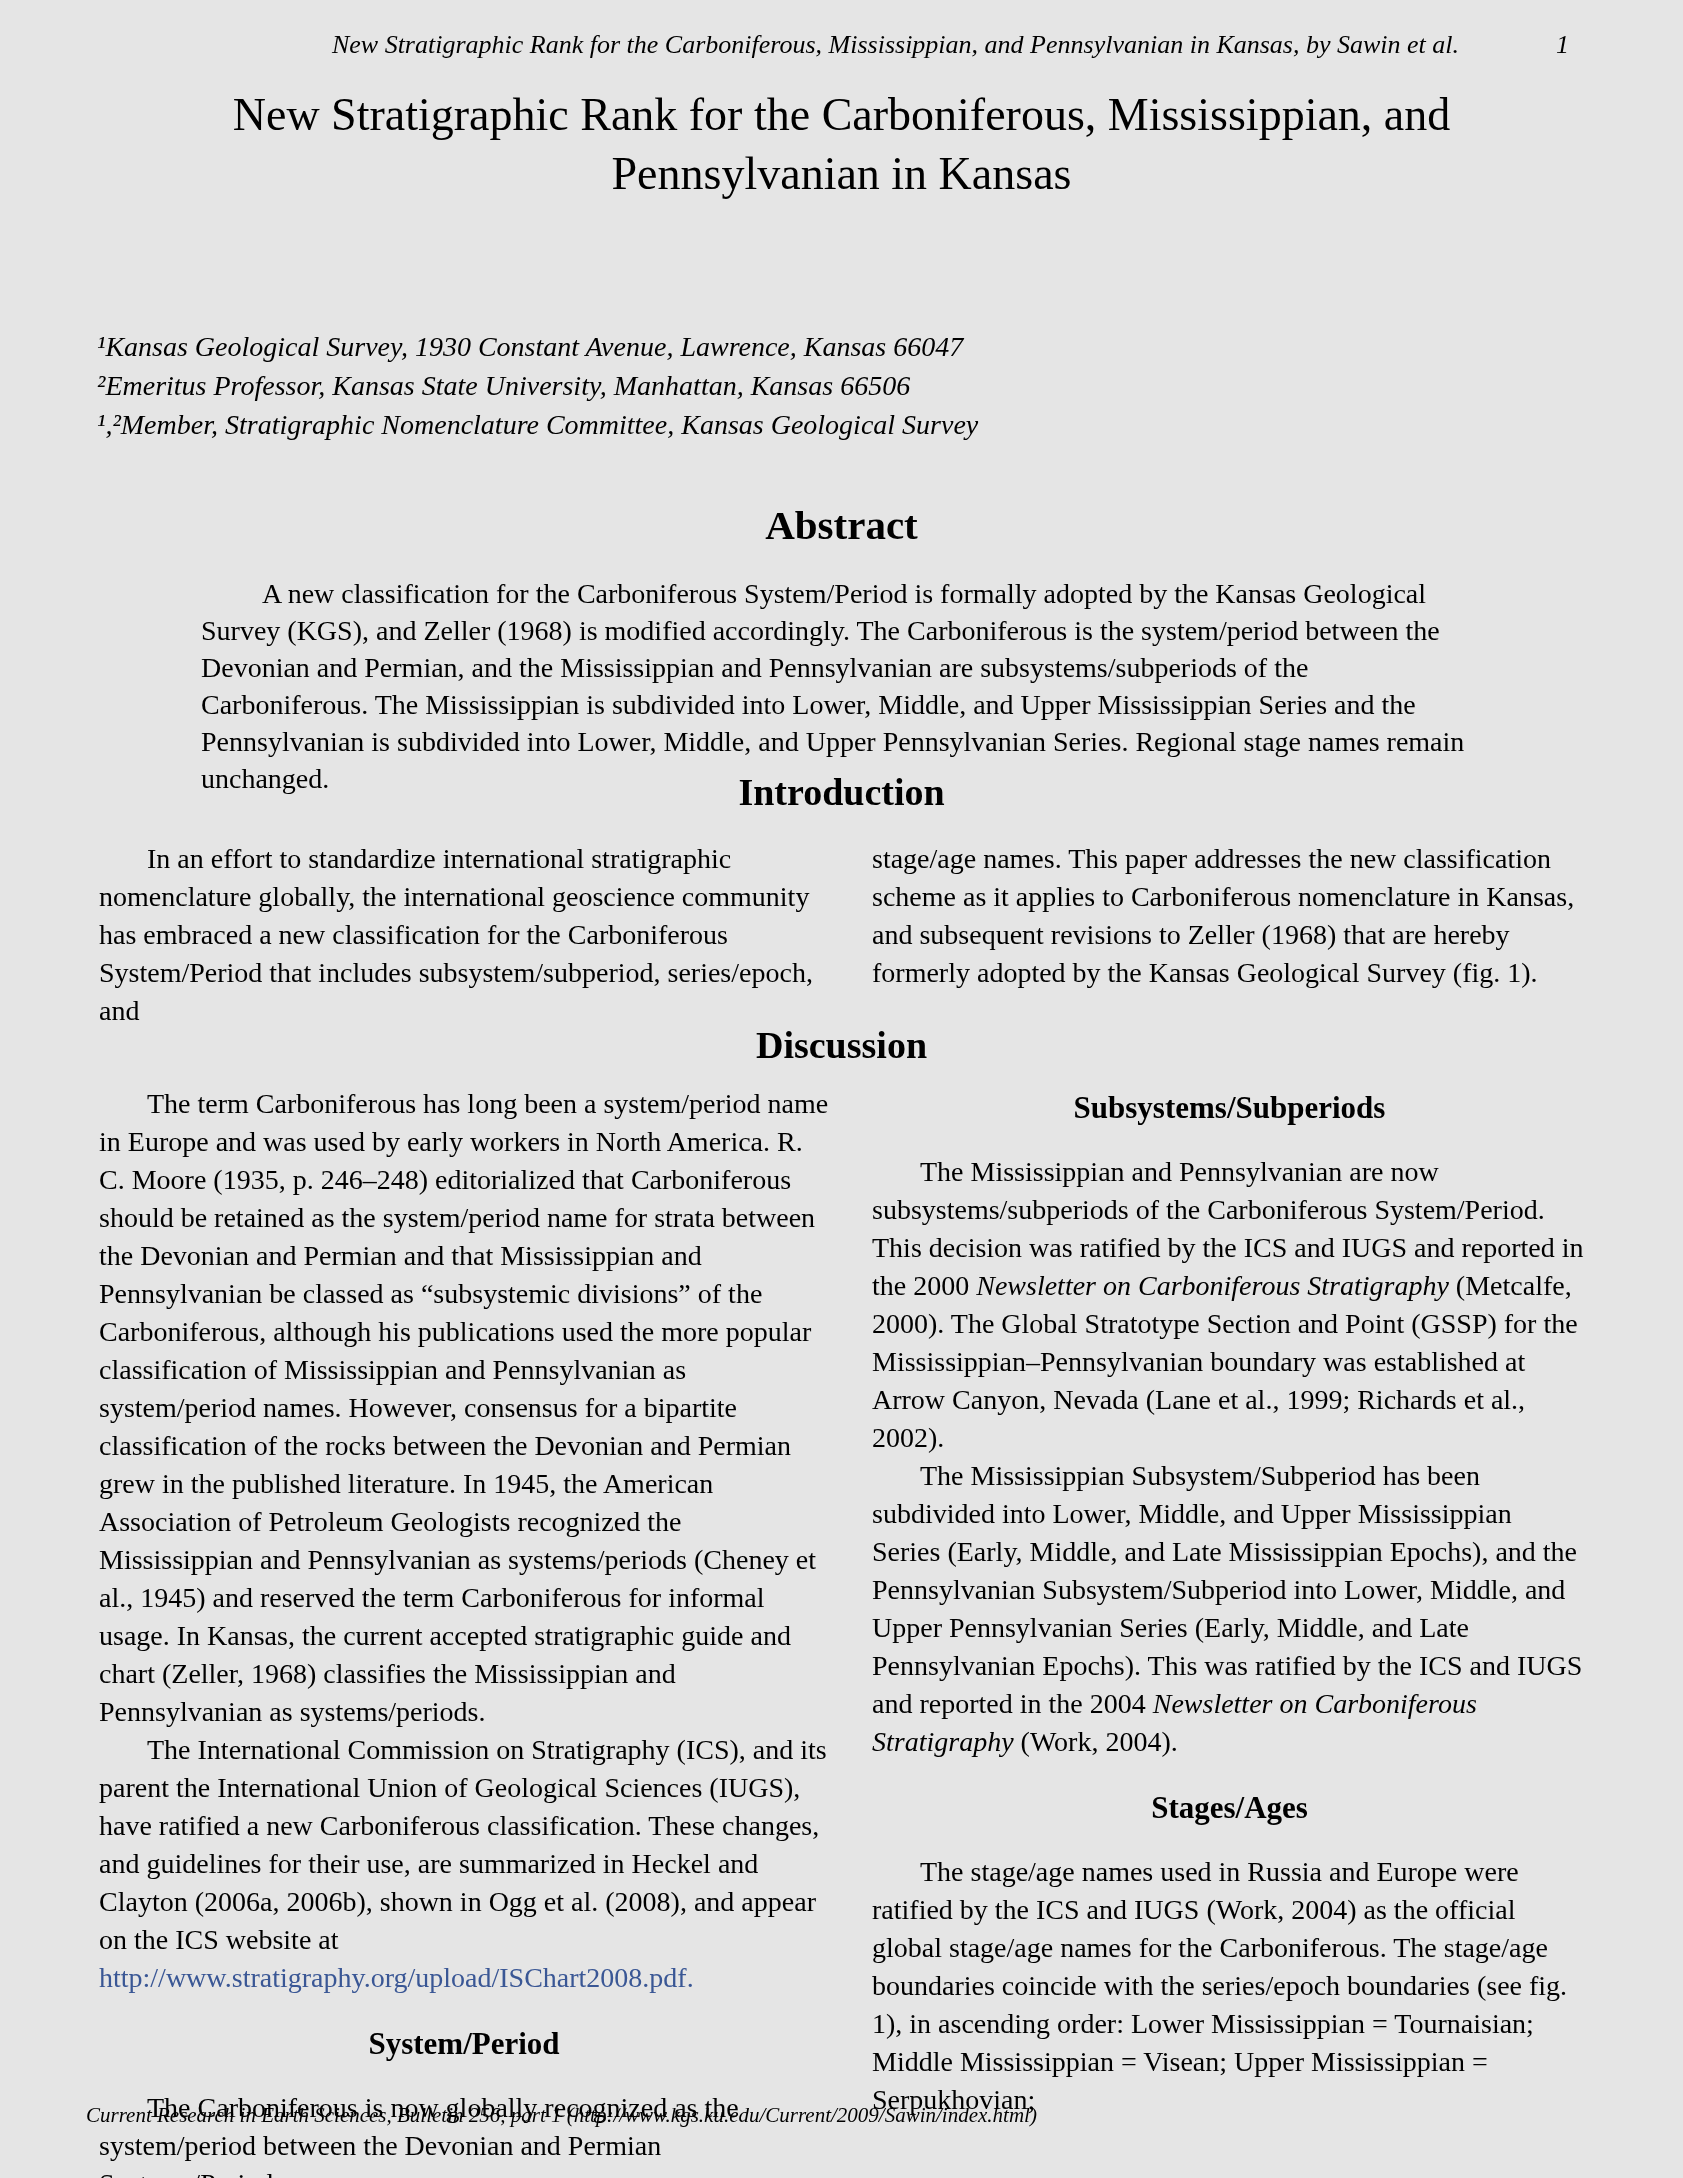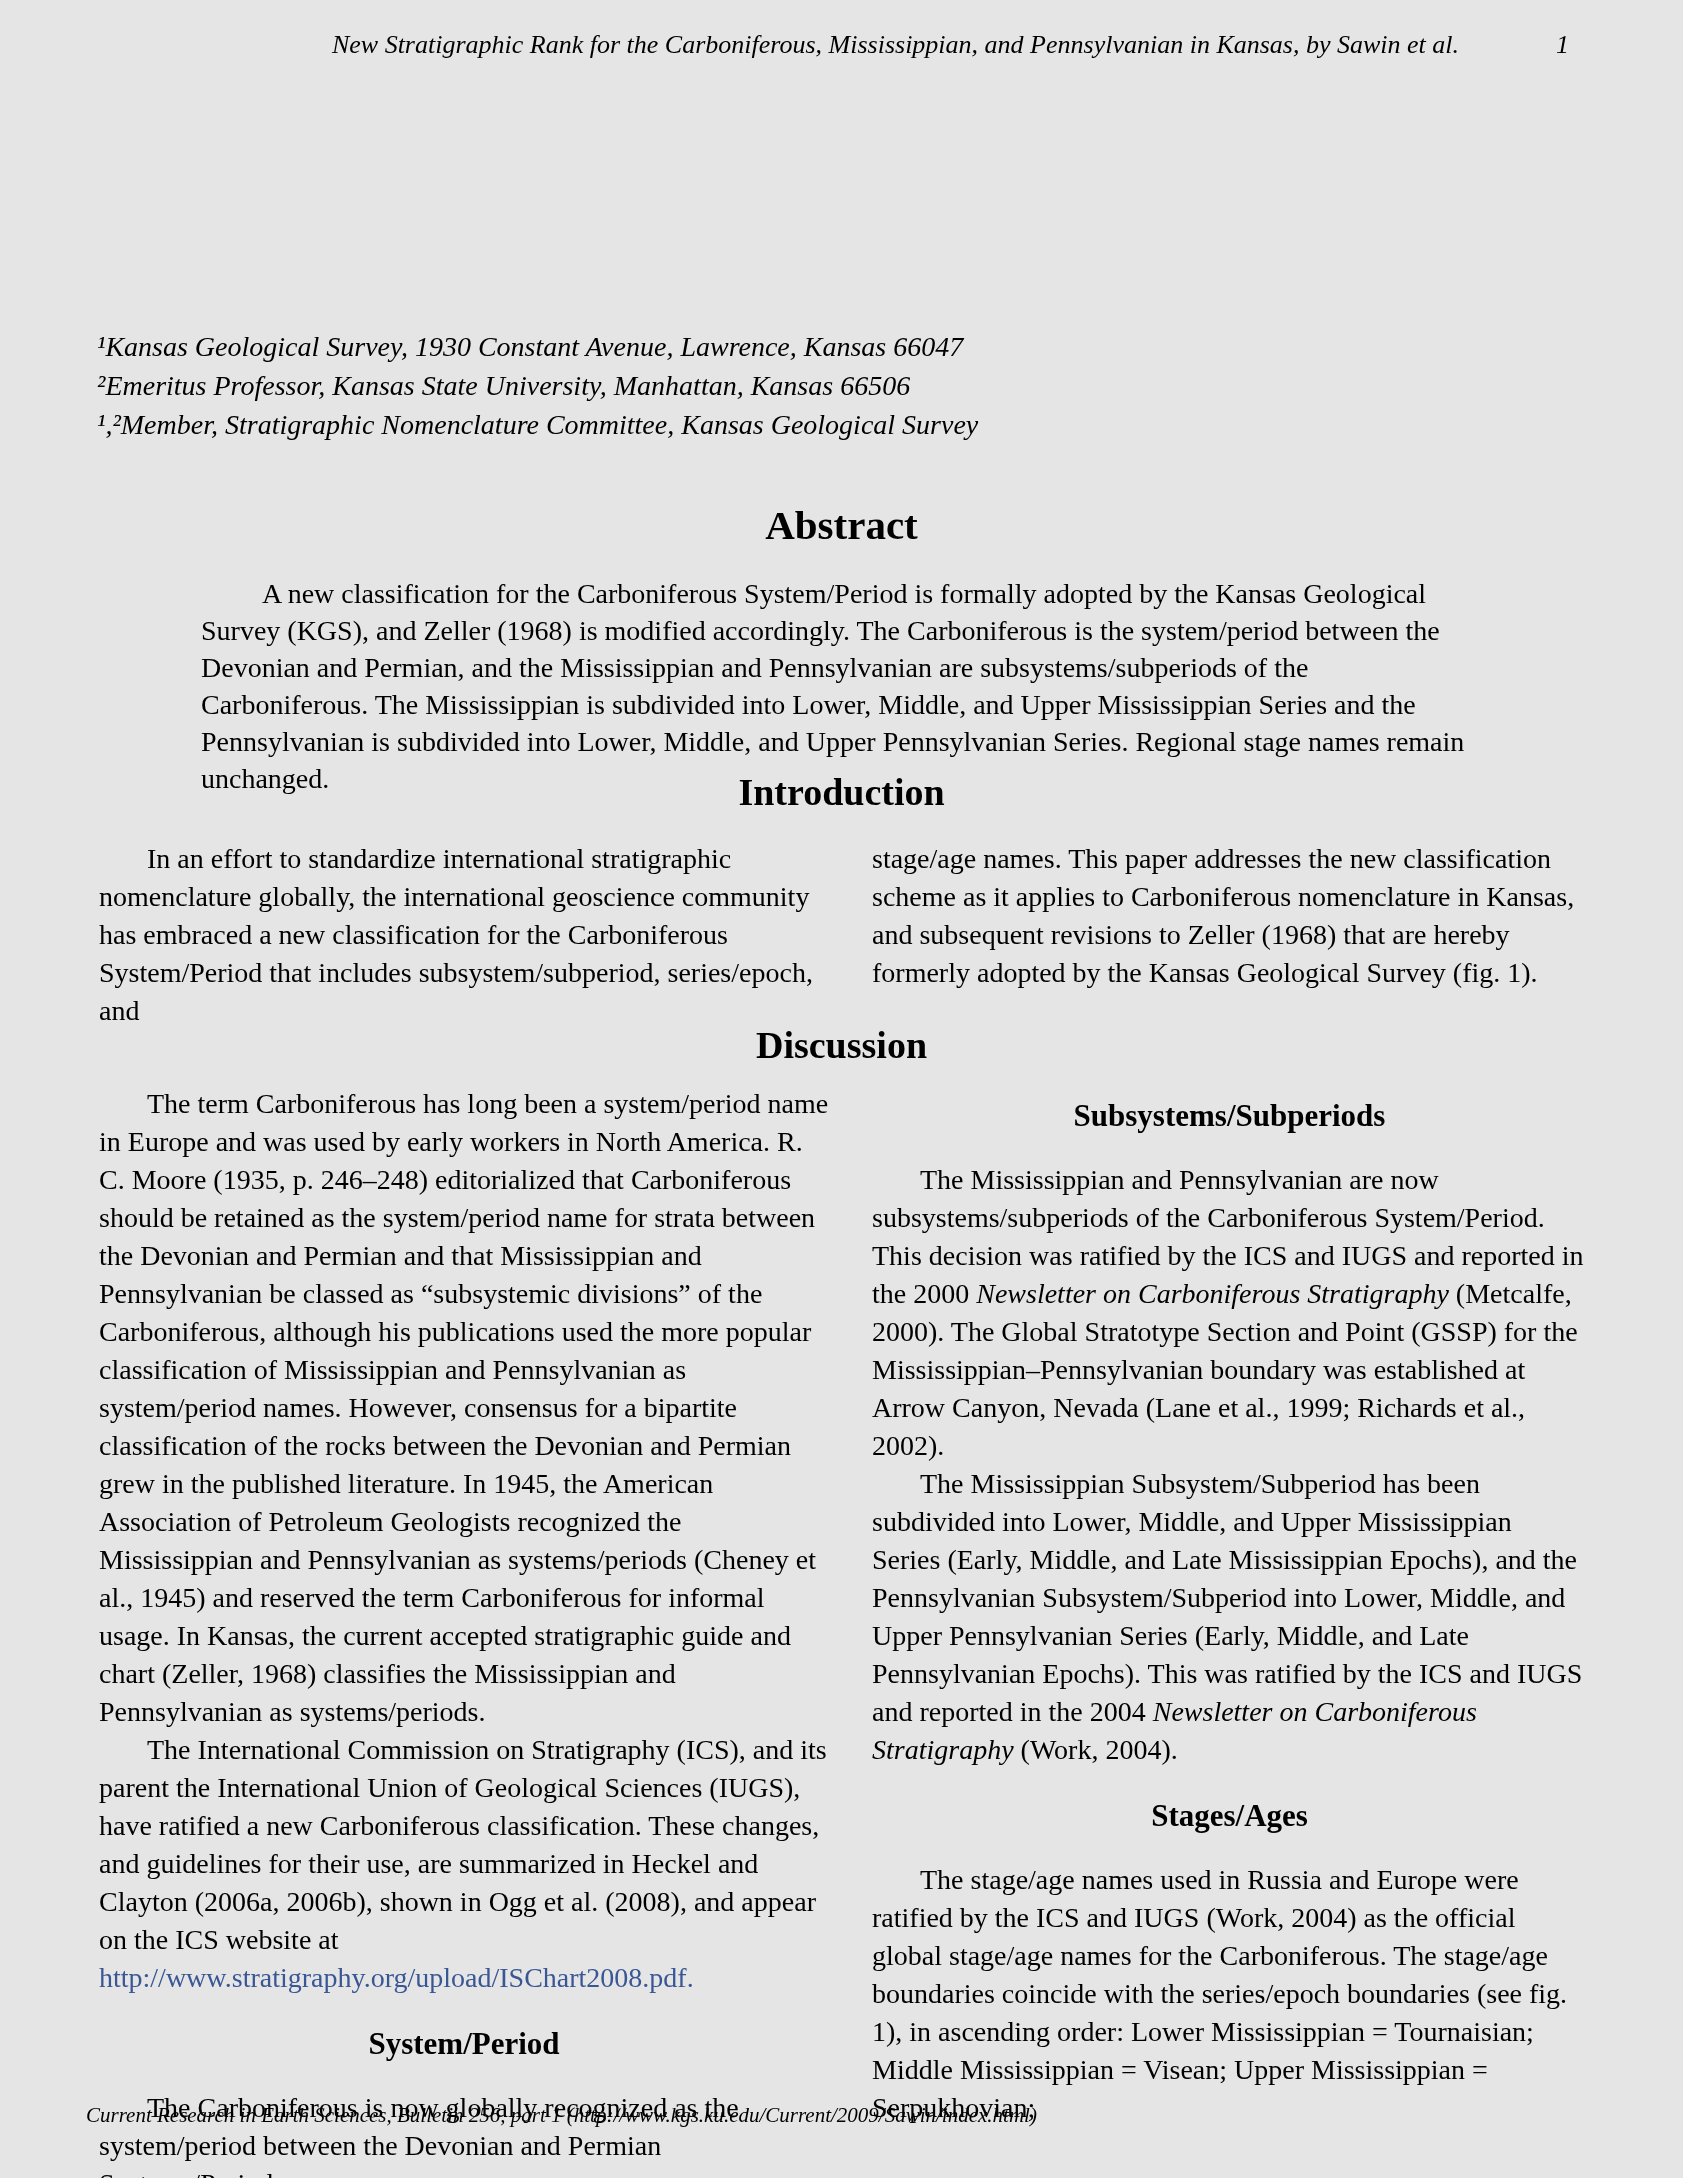--- a/index.html
+++ b/index.html
@@ -53,36 +53,40 @@
   .col p{margin:0;}
   .col p.ind{text-indent:48px;}
   .intro-left{top:840px;left:99px;width:730px;}
   .intro-right{top:840px;left:872px;width:715px;}
   .disc-left{top:1085px;left:99px;width:730px;}
   .disc-right{top:1085px;left:872px;width:715px;}
   .sub-h{
     font-weight:bold;font-size:31px;text-align:center;
     margin:28px 0 26px 0;
   }
-  .sub-h.first{margin-top:12px;}
+  .sub-h.first{margin-top:4px;}
   .seg-italic{font-style:italic;}
   .seg-link{color:#3a5795;overflow-wrap:break-word;}
   .footer{
     position:absolute;top:2103px;left:86px;
     font-style:italic;font-size:21px;white-space:nowrap;
   }
 </style>
 </head>
 <body>
 
 <div class="page">
 
   <div class="running-head">New Stratigraphic Rank for the Carboniferous, Mississippian, and Pennsylvanian in Kansas, by Sawin et al.</div>
   <div class="page-number">1</div>
 
+  <div class="paper-title">
+    <div>New Stratigraphic Rank for the Carboniferous, Mississippian, and</div>
+    <div>Pennsylvanian in Kansas</div>
+  </div>
 
 
   <div class="affiliations">
     <div>¹Kansas Geological Survey, 1930 Constant Avenue, Lawrence, Kansas 66047</div>
     <div>²Emeritus Professor, Kansas State University, Manhattan, Kansas 66506</div>
     <div>¹,²Member, Stratigraphic Nomenclature Committee, Kansas Geological Survey</div>
   </div>
 
   <div class="abstract-h">Abstract</div>
   <div class="abstract-body">

